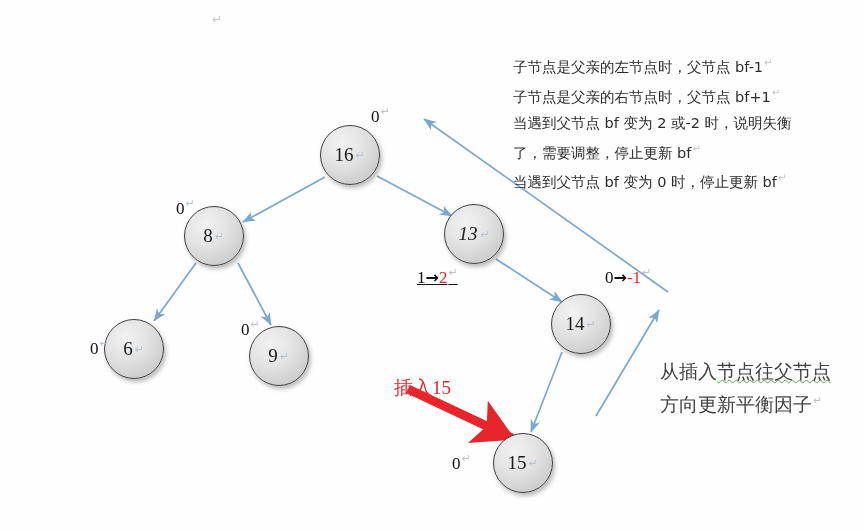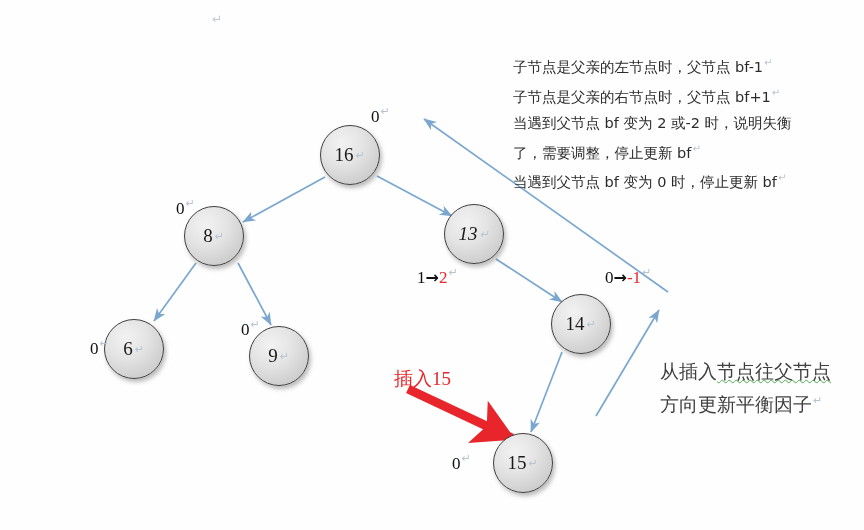--- a/index.html
+++ b/index.html
@@ -73,20 +73,21 @@
     line-height: 26px;
     white-space: nowrap;
   }
   .note .pilcrow { color: #b9c3cf; font-size: 10px; }
   .insert-label {
     position: absolute;
     font-family: "Liberation Serif", serif;
     font-size: 19px;
     color: #e8252a;
     white-space: nowrap;
+    margin-top: 9px;
   }
   .green-note {
     position: absolute;
     font-family: "Liberation Serif", serif;
     font-size: 19px;
     color: #3f3f3f;
     line-height: 28px;
     white-space: nowrap;
   }
   .wavy {
@@ -179,21 +180,21 @@
   </div>
   <div class="bf" style="left:90px; top:337px;">
     <span>0</span><span class="pilcrow">↵</span>
   </div>
   <div class="bf" style="left:241px; top:318px;">
     <span>0</span><span class="pilcrow">↵</span>
   </div>
   <div class="bf" style="left:452px; top:452px;">
     <span>0</span><span class="pilcrow">↵</span>
   </div>
-  <div class="bf" style="left:417px; top:266px;">
+  <div class="bf" style="left:417px; top:266px;text-decoration:underline;">
     <span>1</span><span class="arrowglyph">→</span><span class="red">2</span><span class="pilcrow">↵</span>
   </div>
   <div class="bf" style="left:605px; top:266px;">
     <span>0</span><span class="arrowglyph">→</span><span class="red">-1</span><span class="pilcrow">↵</span>
   </div>
 
   <div class="insert-label" style="left:394px; top:366px;">
     <span>插入15</span>
   </div>
 

